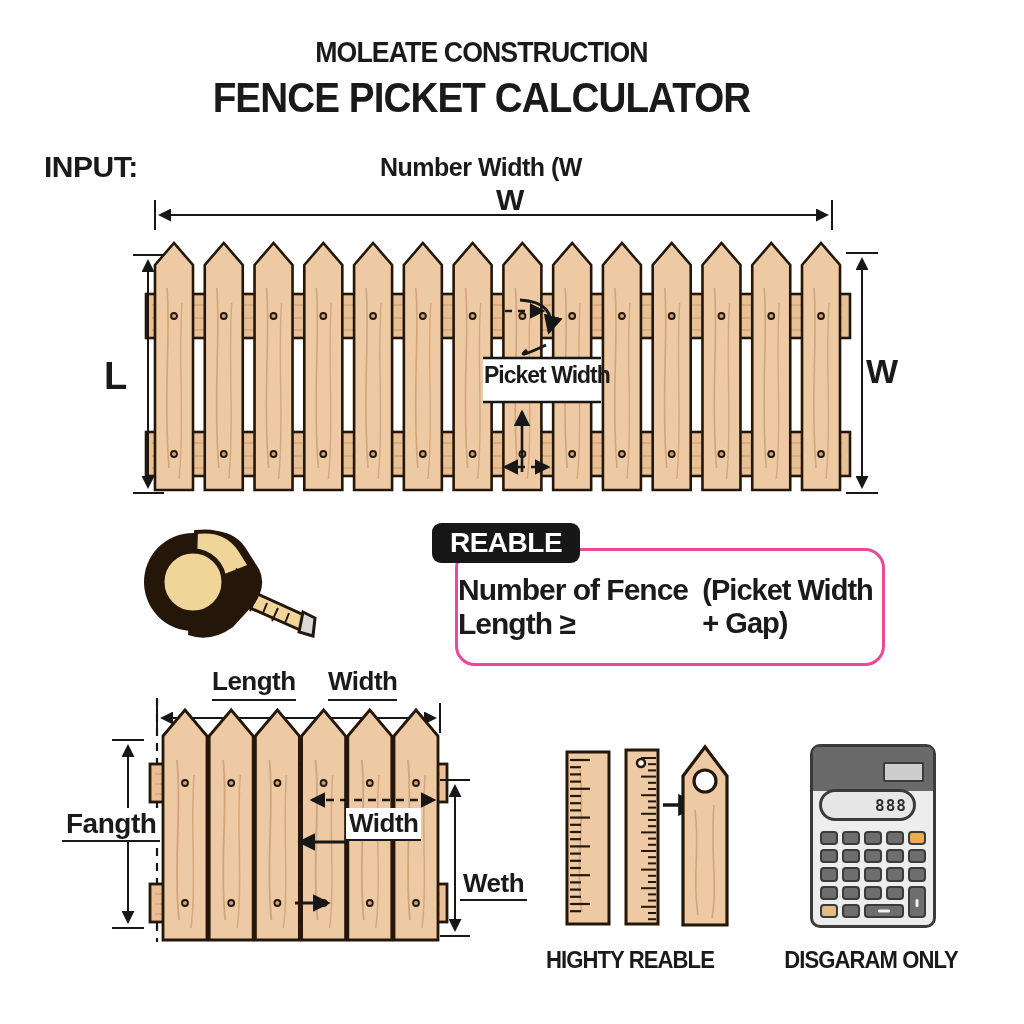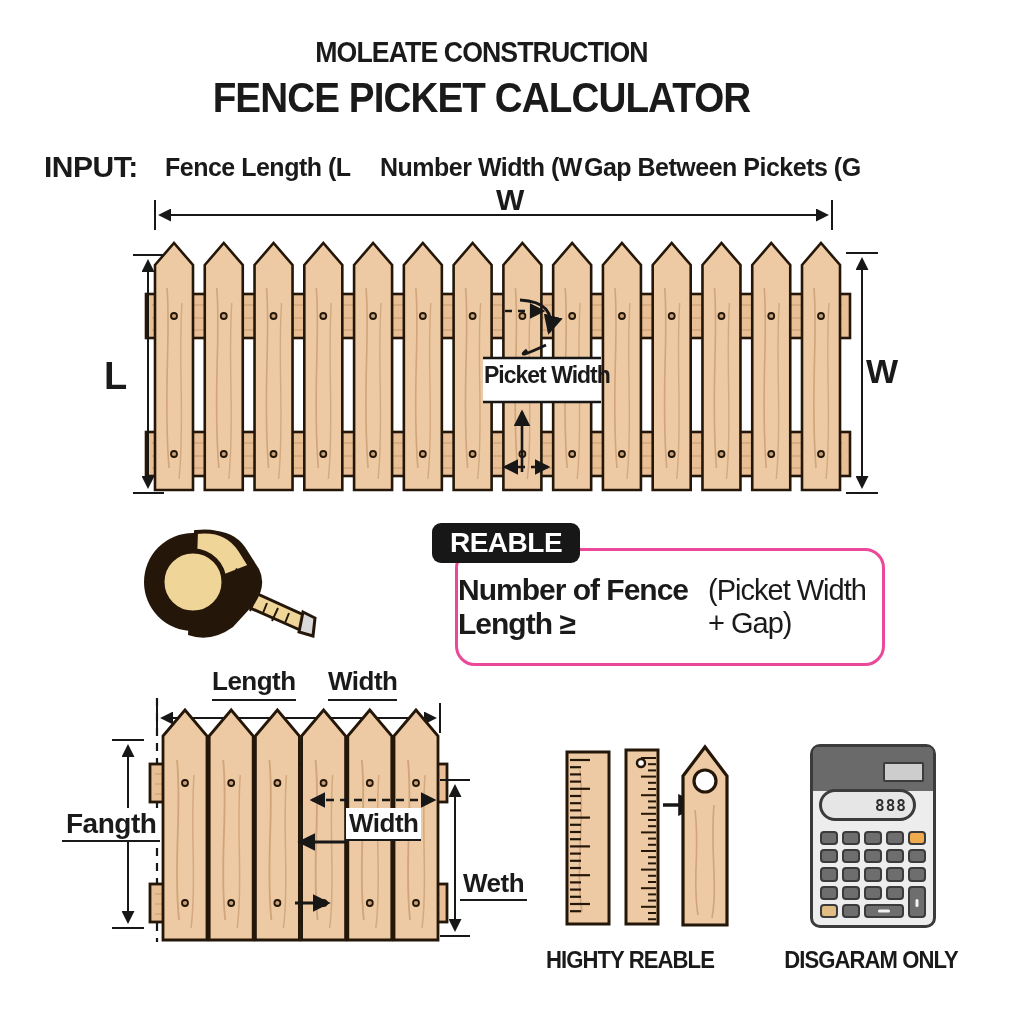--- a/index.html
+++ b/index.html
@@ -17,21 +17,21 @@
   #field0{left:165px;} #field1{left:380px;} #field2{left:584px;}
   #dim-w-top{left:496px;top:183px;font-size:30px;}
   #dim-l-left{left:104px;top:355px;font-size:38px;}
   #dim-w-right{left:866px;top:352px;font-size:34px;}
   #picket-width-label{left:484px;top:362px;width:116px;font-size:23px;letter-spacing:-1px;text-align:center;}
   .formula-tab{left:432px;top:523px;width:148px;height:40px;background:#171717;border-radius:9px;
                color:#fff;font-size:28px;font-weight:700;display:flex;align-items:center;justify-content:center;z-index:3;letter-spacing:-0.5px;}
   .formula-box{left:455px;top:548px;width:424px;height:112px;background:#fff;border:3px solid #ec4899;border-radius:20px;z-index:2;
                display:flex;align-items:center;justify-content:center;gap:2px;}
   .formula-box .l1{font-size:30px;font-weight:700;letter-spacing:-1px;}
-  .formula-box .l2{font-size:29px;font-weight:400;letter-spacing:-1px;}
+  .formula-box .l2{font-size:29px;font-weight:700;letter-spacing:-1px;}
   #lbl-picket{left:212px;top:666px;font-size:26px;}
   #lbl-width-top{left:328px;top:666px;font-size:26px;}
   #lbl-fangth{left:62px;top:808px;font-size:28px;background:#fff;padding:0 4px;}
   #lbl-width-mid{left:346px;top:808px;font-size:26px;background:#fff;padding:0 3px;}
   #lbl-weth{left:460px;top:868px;font-size:26px;background:#fff;padding:0 3px;}
   #cap-rulers{left:520px;top:946px;width:220px;font-size:24px;letter-spacing:-1px;}
   #cap-calc{left:766px;top:946px;width:210px;font-size:24px;letter-spacing:-1px;}
   
   #calc{left:810px;top:744px;width:126px;height:184px;background:#ededed;border:3.5px solid #3b3b3b;border-radius:10px;box-sizing:border-box;}
   #calc .band{position:absolute;left:0;top:0;right:0;height:44px;background:#6a6a6a;border-radius:5px 5px 0 0;}
@@ -287,23 +287,21 @@
       <path d="M683 776 L705 747 L727 776 L727 925 L683 925 Z" fill="#edcaa3" stroke="#241709" stroke-width="3.2"></path>
       <circle cx="705" cy="781" r="11" fill="#fff" stroke="#241709" stroke-width="3.2"></circle>
       <path d="M695 810 C700 850 692 880 698 915 M714 805 C710 850 718 885 712 918" fill="none" stroke="#c89b70" stroke-width="1.6" opacity=".8"></path>
     </g>
   </svg>
 
   <div class="abs txt ctr cond" id="brand">MOLEATE CONSTRUCTION</div>
   <div class="abs txt ctr cond" id="title">FENCE PICKET CALCULATOR</div>
 
   <div class="abs txt" id="input-label">INPUT:</div>
-  <div class="abs txt input-field" id="field0">Fence Length (L</div>
   <div class="abs txt input-field" id="field1">Number Width (W</div>
-  <div class="abs txt input-field" id="field2">Gap Between Pickets (G</div>
 
   <div class="abs txt" id="dim-w-top">W</div>
   <div class="abs txt" id="dim-l-left">L</div>
   <div class="abs txt" id="dim-w-right">W</div>
   <div class="abs txt" id="picket-width-label">Picket Width</div>
 
   <div class="abs formula-tab">REABLE</div>
   <div class="abs formula-box">
     <div class="l1">Number of Fence Length ≥</div>
     <div class="l2">(Picket Width + Gap)</div>

